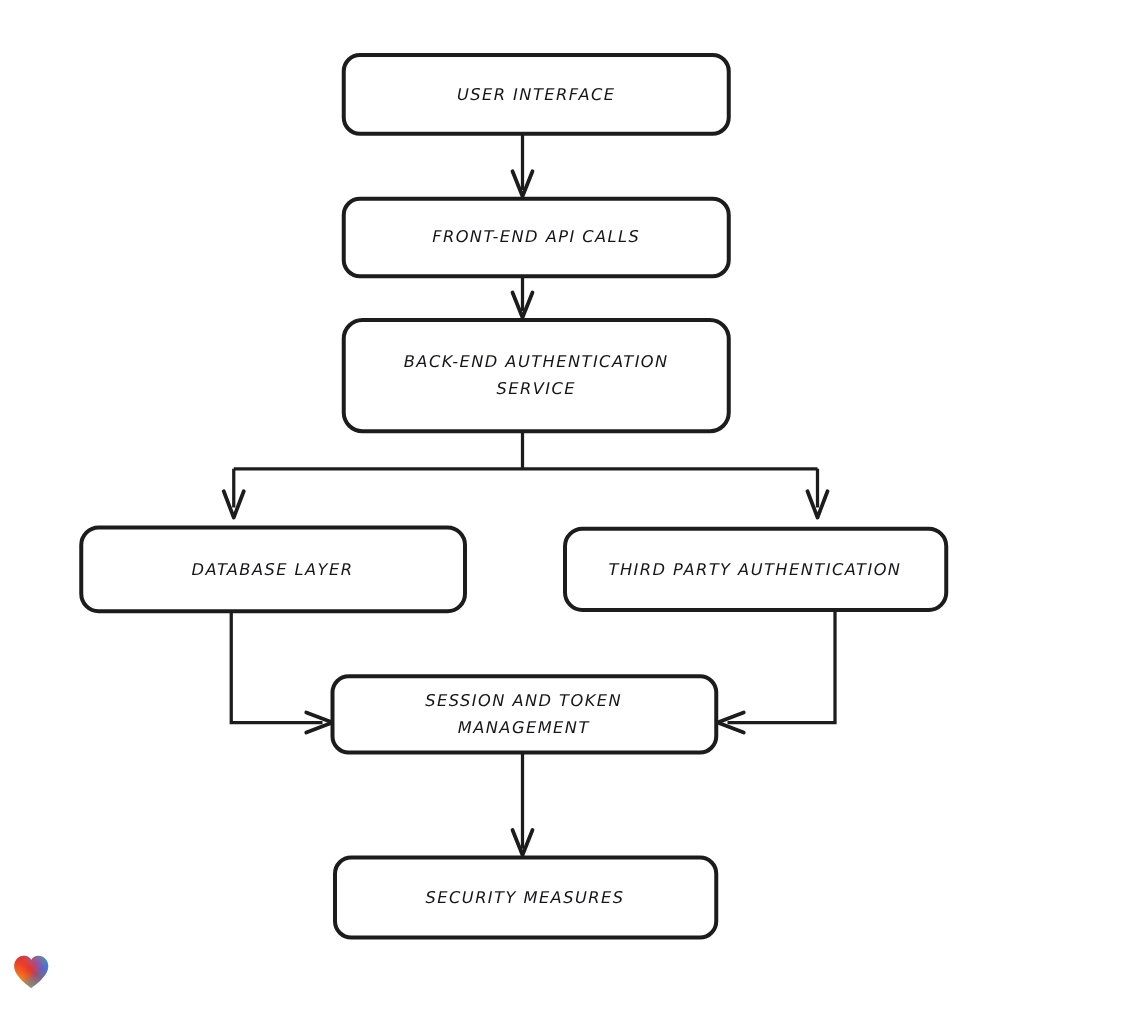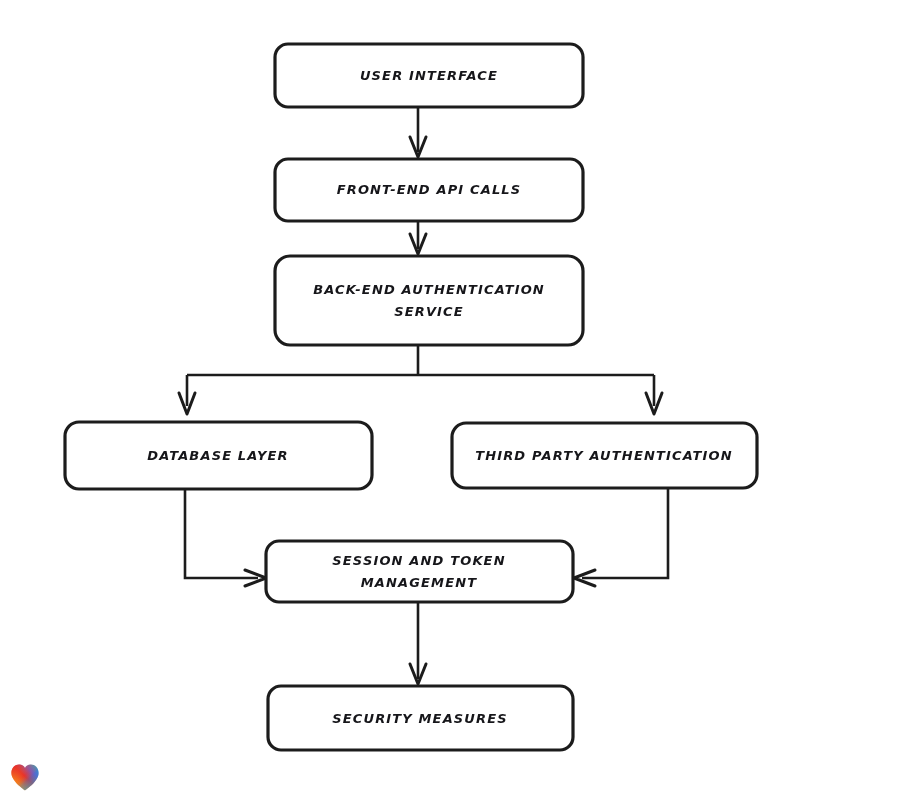--- a/index.html
+++ b/index.html
@@ -9,21 +9,20 @@
   }
   body {
     font-family: "DejaVu Sans", sans-serif;
   }
   #canvas {
     position: relative;
     width: 911px;
     height: 810px;
     background: #ffffff;
     overflow: hidden;
-    font-weight: bold;
   }
   #flow-svg {
     position: absolute;
     left: 0;
     top: 0;
     width: 911px;
     height: 810px;
   }
   .node-box {
     fill: #ffffff;

